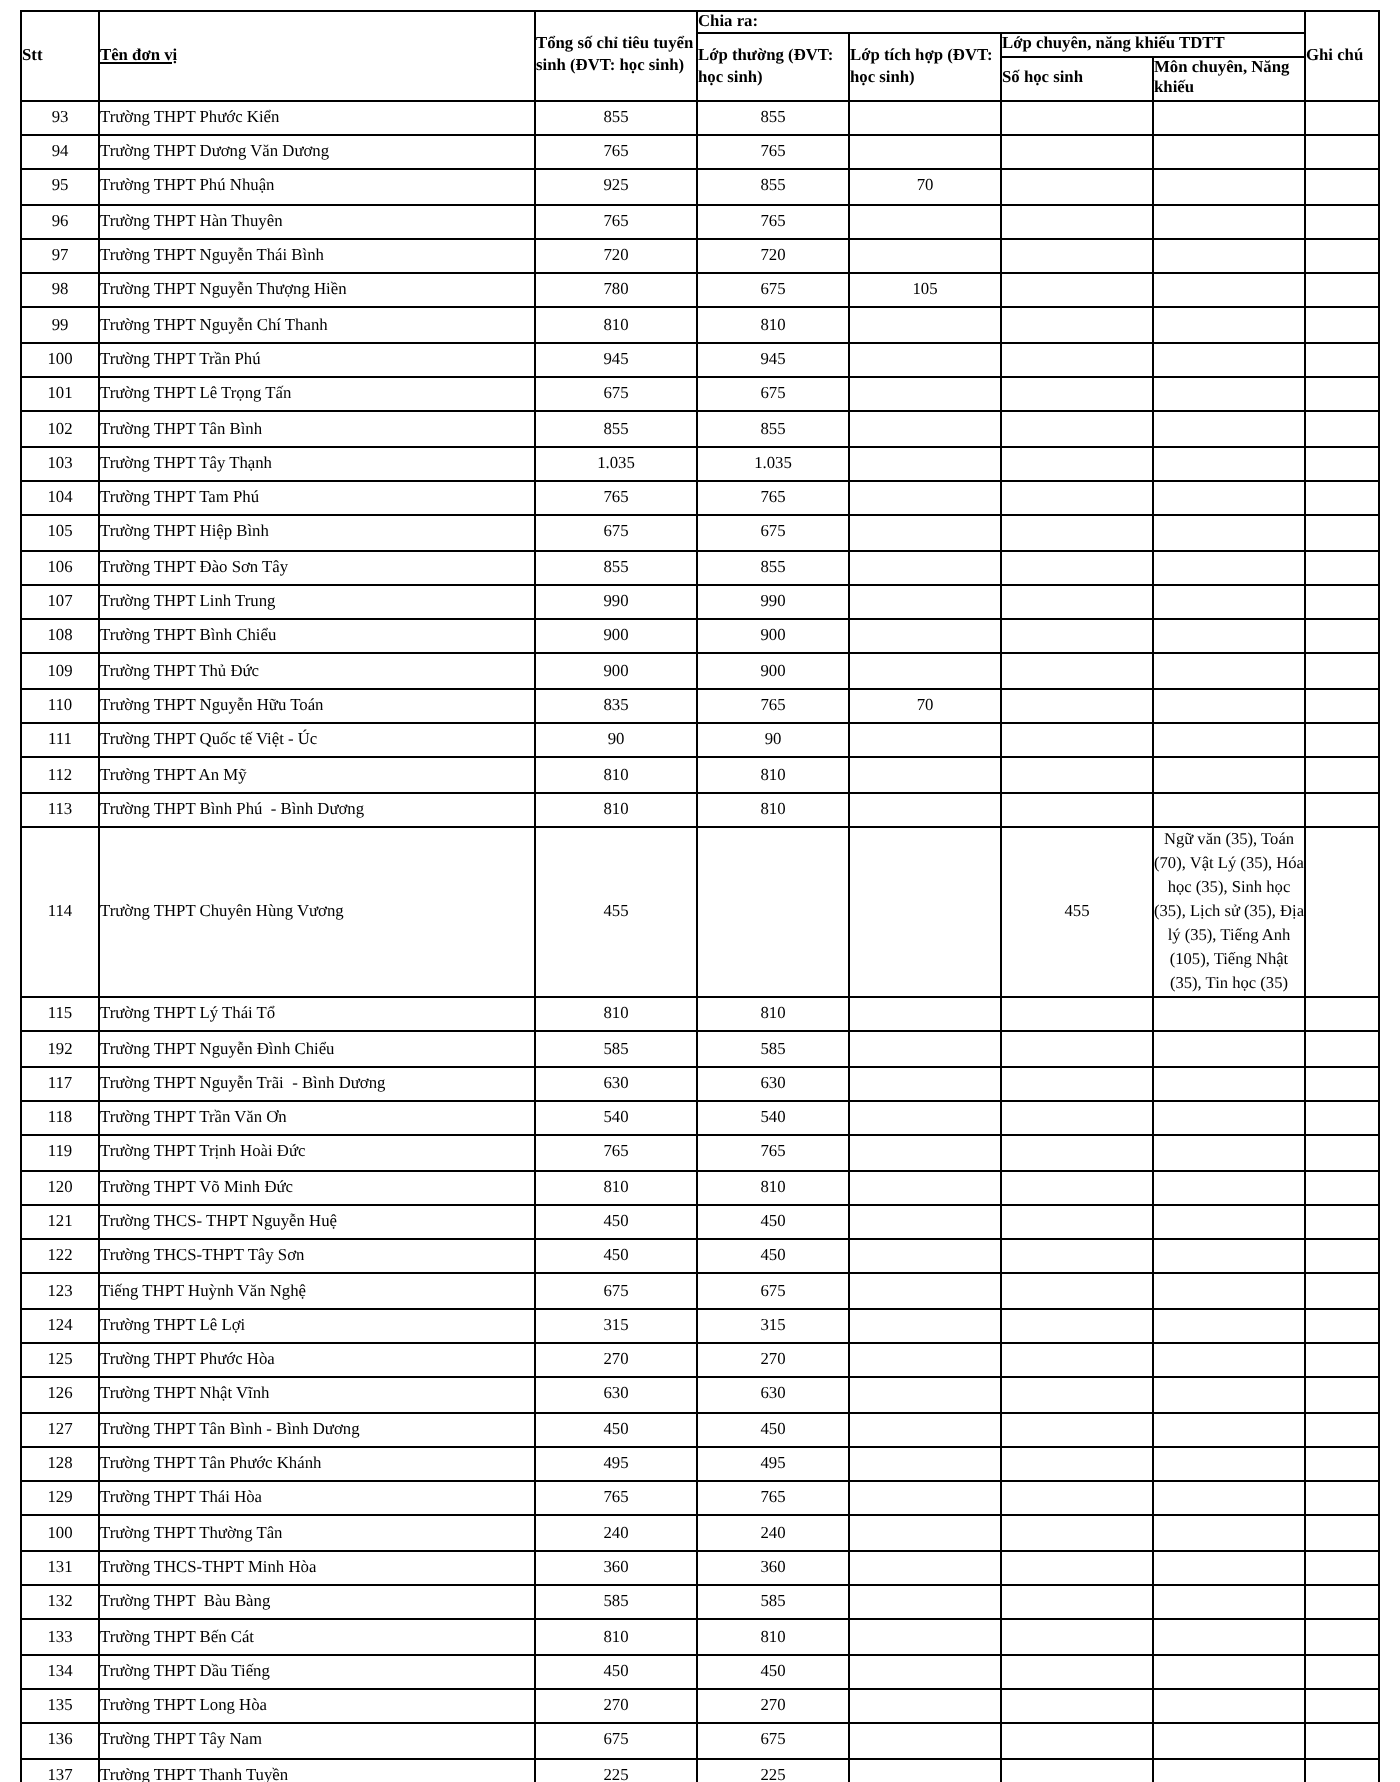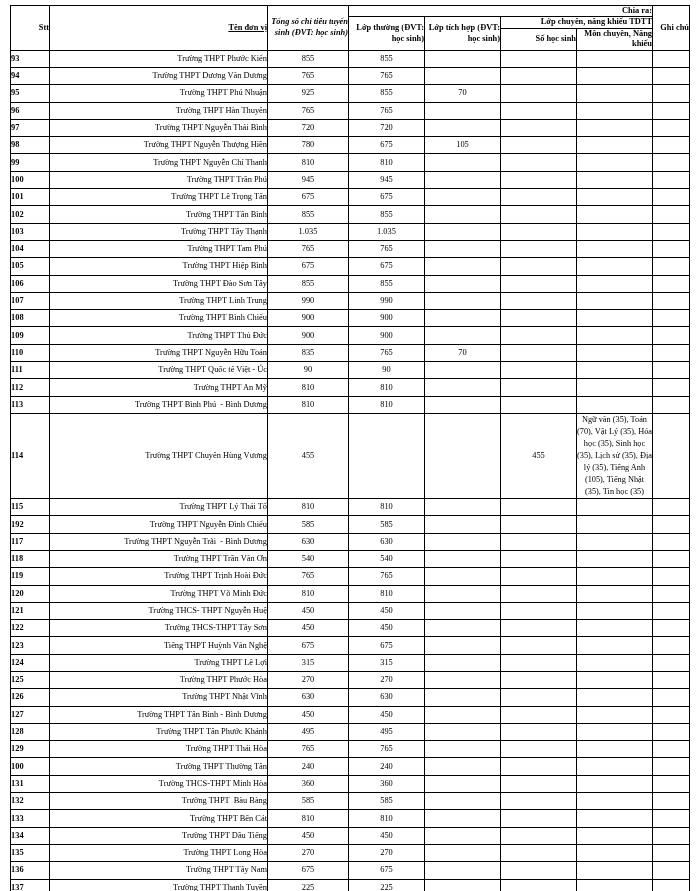--- a/index.html
+++ b/index.html
@@ -29,44 +29,44 @@
   }
   table.enrollment th,
   table.enrollment td {
     border: 1px solid #000000;
     padding: 0;
     vertical-align: middle;
   }
   
   thead th {
     font-weight: bold;
-    text-align: right;
+    text-align: left;
     padding: 2px 2px;
     font-size: 8.4px;
     line-height: 1.24;
   }
   th.h-stt      { width: 38px; }
   th.h-name     { width: 217px; text-decoration: underline; }
-  th.h-total    { width: 80px; font-style: italic; }
+  th.h-total    { width: 80px; }
   th.h-thuong   { width: 65px; }
   th.h-tichhop  { width: 67px; }
   th.h-sohs     { width: 54px; }
   th.h-mon      { width: 123px; }
   th.h-ghichu   { width: 36px; }
 
   
   tbody td {
     height: 16.3px;
   }
   td.c-stt {
+    text-align: center;
     font-size: 8.4px;
-    font-weight: bold;
   }
   td.c-name {
-    text-align: right;
+    text-align: left;
     padding-left: 3px;
     font-size: 8.4px;
     white-space: pre;
   }
   td.c-num {
     text-align: center;
     font-size: 8.4px;
   }
   td.c-mon {
     text-align: center;

